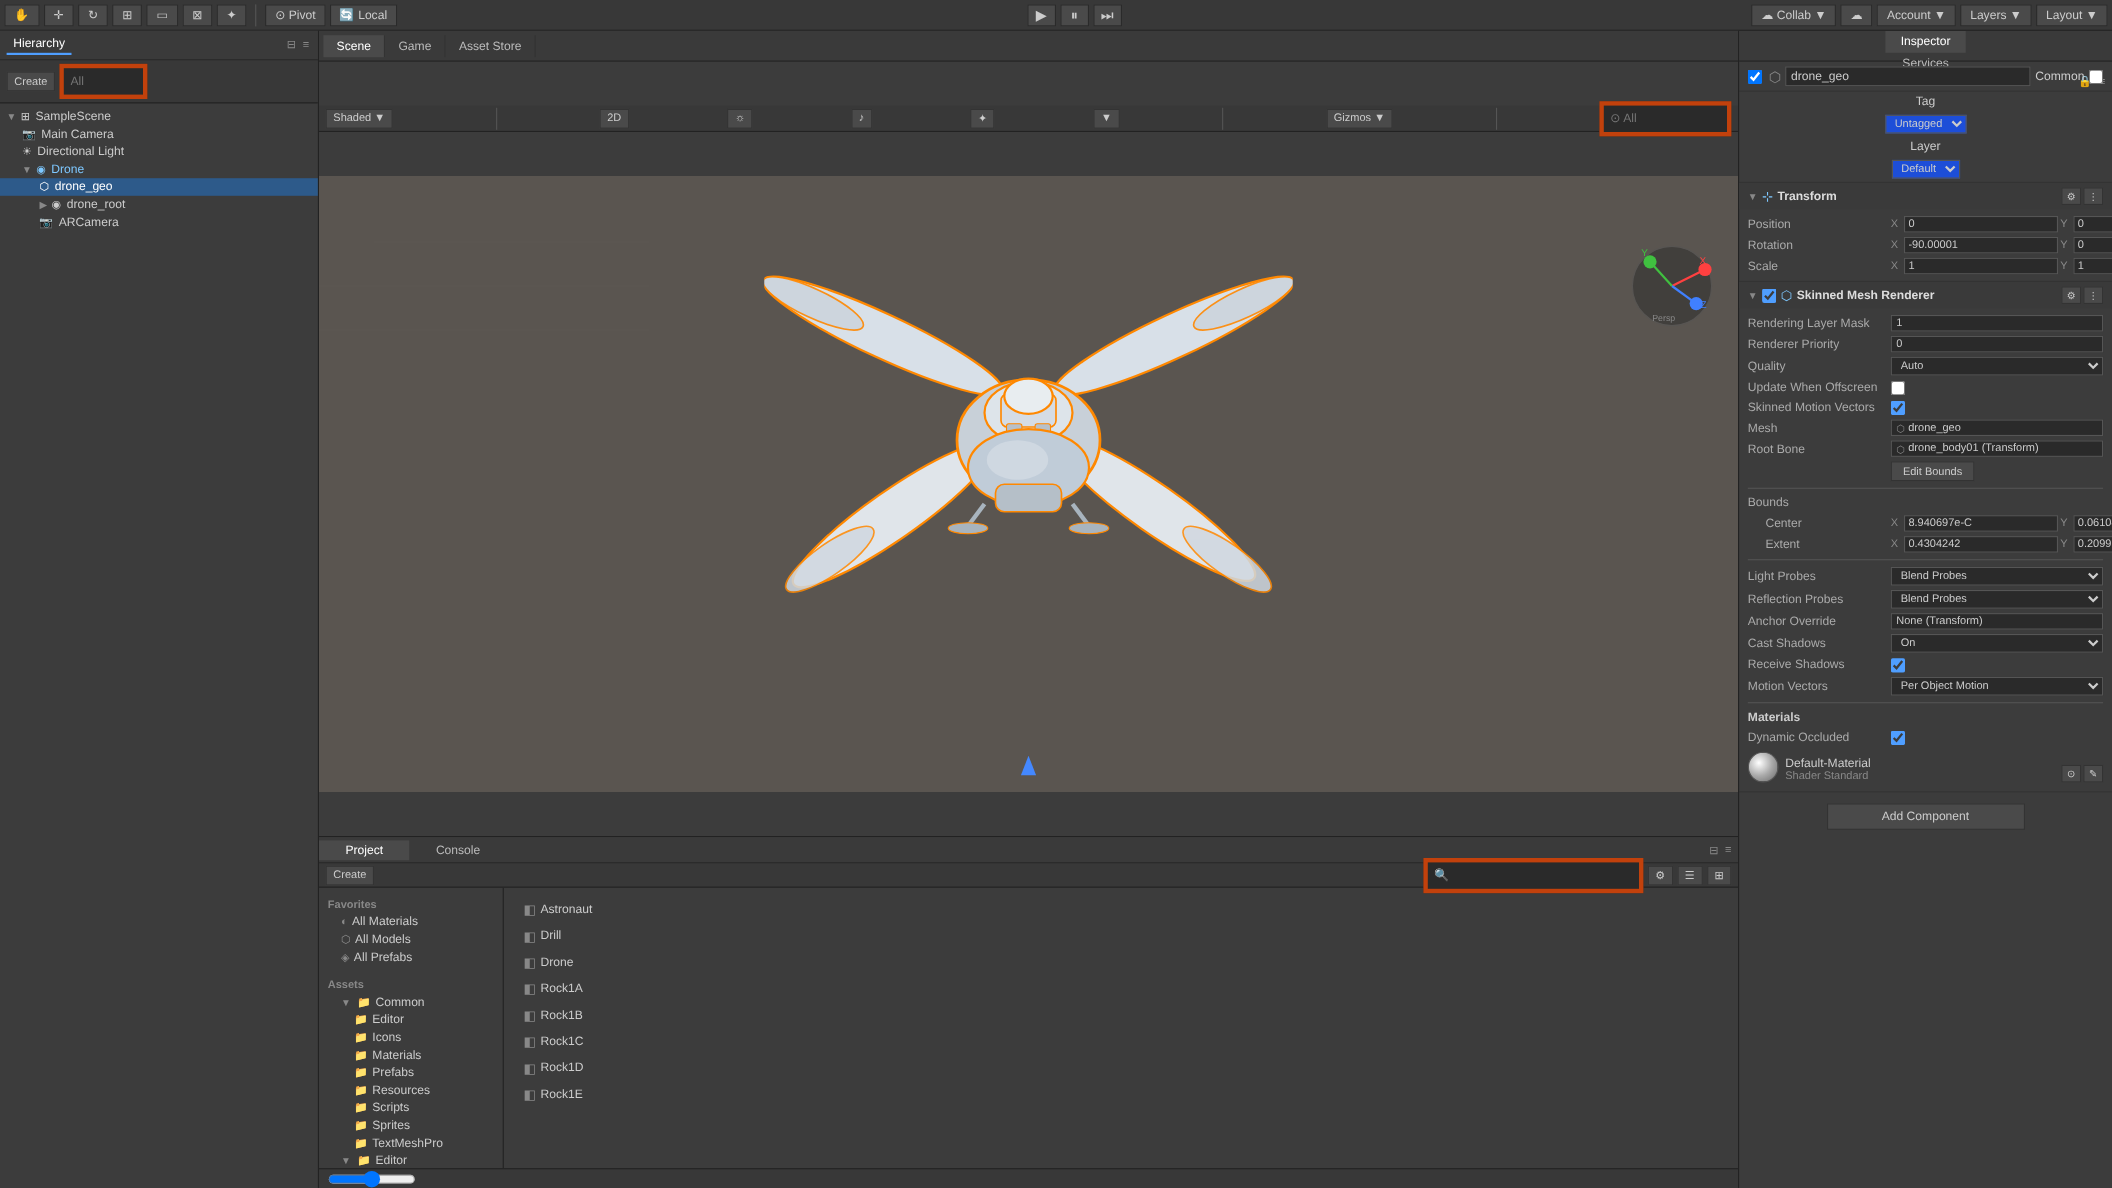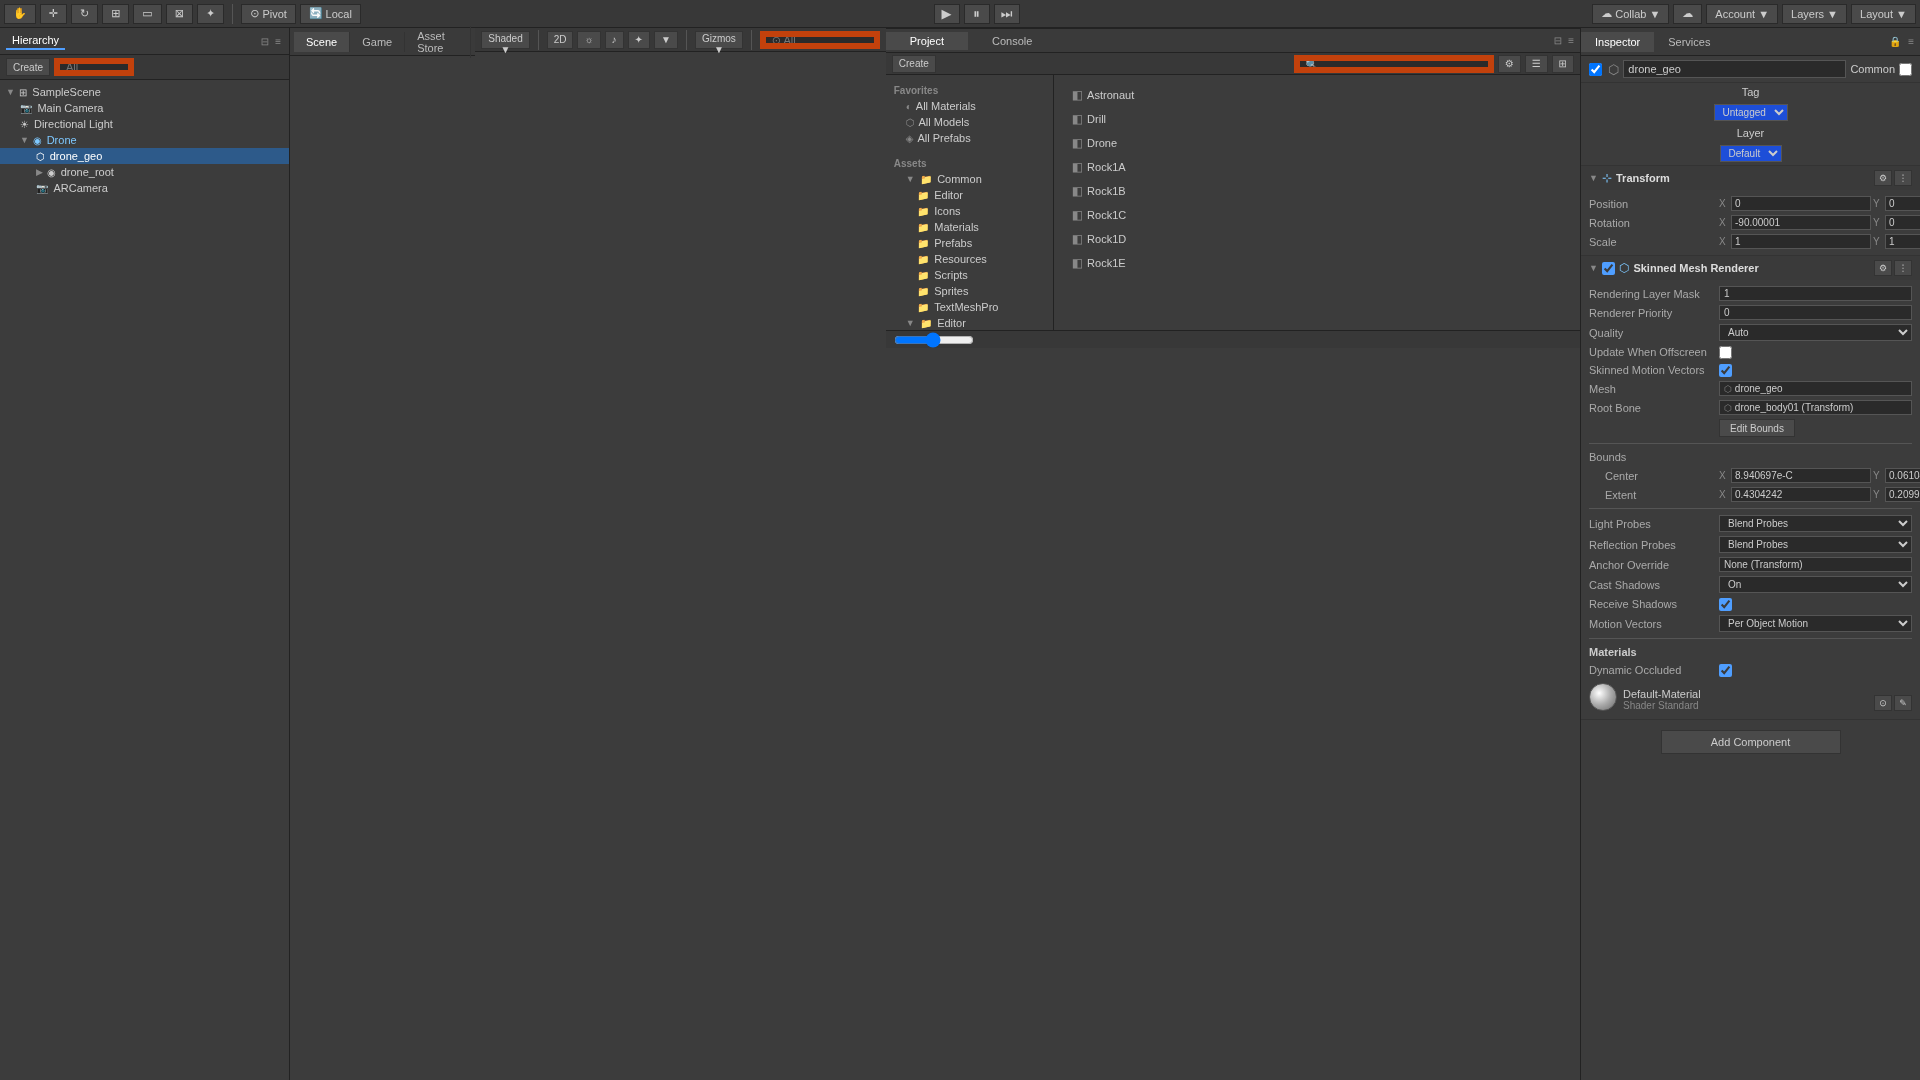--- a/index.html
+++ b/index.html
@@ -76,26 +76,26 @@
     .panel-toolbar {
       background: #383838;
       border-bottom: 1px solid #222;
       padding: 3px 6px;
       display: flex;
       align-items: center;
       gap: 4px;
     }
     .panel-search {
       background: #2a2a2a;
-      border: 6px solid #c2410c;
+      border: 4px solid #c2410c;
       color: #ccc;
       padding: 2px 6px;
       font-size: 11px;
       width: 80px;
-      height: 18px;
+      height: 32px;
     }
     .tree-content {
       flex: 1;
       overflow-y: auto;
       padding: 4px 0;
     }
     .tree-item {
       padding: 2px 6px;
       cursor: pointer;
       display: flex;
@@ -108,21 +108,22 @@
     .tree-item.highlighted { color: #7ec8ff; }
     .indent-1 { padding-left: 20px; }
     .indent-2 { padding-left: 36px; }
     .tree-arrow { color: #888; font-size: 9px; margin-right: 2px; }
     .tree-icon { margin-right: 3px; font-size: 10px; }
 
     
     #center-panel {
       flex: 1;
       display: flex;
-      flex-direction: row;
+      flex-direction: column;
+      gap: 40px;
     }
     #view-tabs {
       background: #3a3a3a;
       border-bottom: 1px solid #222;
       display: flex;
       align-items: center;
       height: 28px;
       padding: 0 4px;
     }
     .view-tab {
@@ -283,20 +284,21 @@
       display: flex;
       flex-direction: column;
       overflow: hidden;
     }
     #inspector-tabs {
       background: #3a3a3a;
       border-bottom: 1px solid #222;
       display: flex;
       height: 28px;
       align-items: center;
+      flex-direction: column;
     }
     .insp-tab {
       padding: 4px 14px;
       font-size: 11px;
       color: #bbb;
       cursor: pointer;
     }
     .insp-tab.active { color: #fff; background: #4a4a4a; }
     #inspector-content {
       flex: 1;

